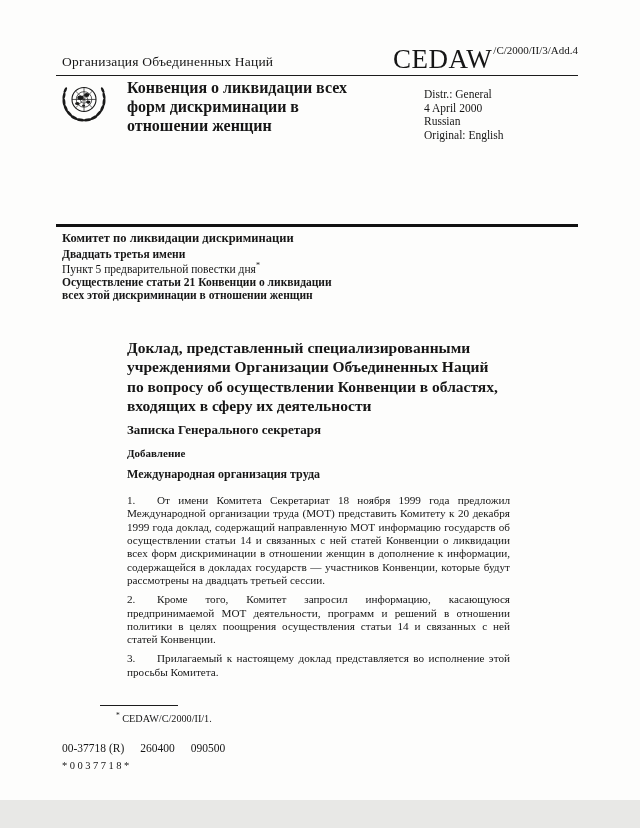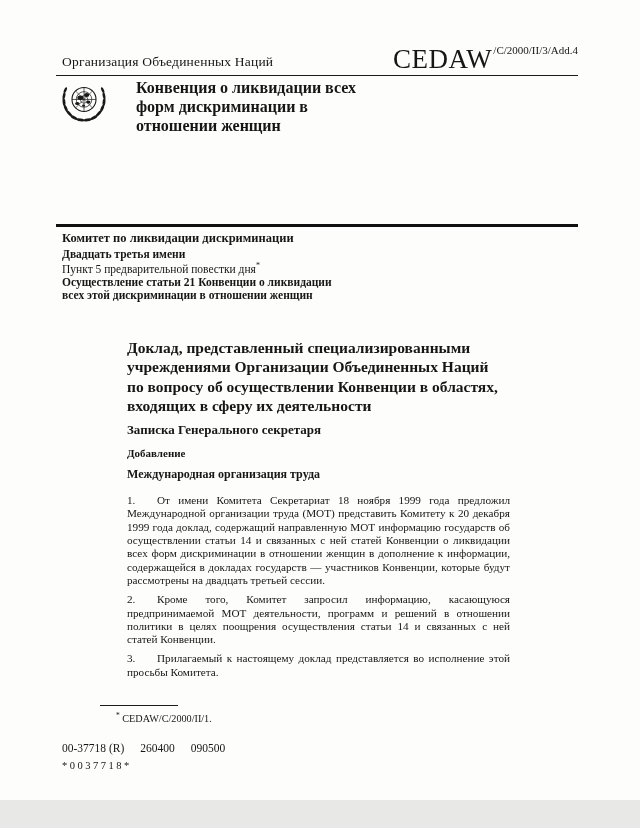--- a/index.html
+++ b/index.html
@@ -10,21 +10,21 @@
     overflow:hidden;
   }
   
   .hdr-org{position:absolute;left:62px;top:54px;font-size:13.5px;letter-spacing:.2px;}
   .hdr-sym{position:absolute;right:62px;top:44px;display:flex;align-items:flex-start;}
   .sym-big{font-size:27px;letter-spacing:.5px;}
   .sym-small{font-size:11px;margin-left:1px;}
   .rule-thin{position:absolute;left:56px;top:75px;width:522px;height:1px;background:#1c1c1c;}
   .emblem{position:absolute;left:57px;top:79px;width:54px;height:48px;}
   .conv-title{position:absolute;left:127px;top:78px;width:270px;
-    font-weight:bold;font-size:16px;line-height:19px;margin-left:9px;}
+    font-weight:bold;font-size:16px;line-height:19px;}
   .distr{position:absolute;left:424px;top:88px;font-size:11.5px;line-height:13.6px;}
   
   .rule-thick{position:absolute;left:56px;top:224px;width:522px;height:2.5px;background:#111;}
   .committee{position:absolute;left:62px;top:231px;font-size:11.5px;line-height:12.4px;}
   .comm-name{font-weight:bold;font-size:12.5px;line-height:14px;}
   .comm-session{font-weight:bold;margin-top:3px;}
   .comm-item{font-weight:bold;line-height:13px;margin-top:.5px;}
   .committee sup{font-size:8px;}
   
   .main{position:absolute;left:127px;top:338px;width:383px;}
@@ -94,20 +94,26 @@
       <ellipse cx="102" cy="25" rx="7" ry="2.8" transform="rotate(-115 102 25)"></ellipse>
     </g>
   </svg>
 
   <div class="conv-title">
     <div>Конвенция о ликвидации всех</div>
     <div>форм дискриминации в</div>
     <div>отношении женщин</div>
   </div>
 
+  <div class="distr">
+    <div>Distr.: General</div>
+    <div>4 April 2000</div>
+    <div>Russian</div>
+    <div>Original: English</div>
+  </div>
 
   <div class="rule-thick"></div>
 
   <div class="committee">
     <div class="comm-name">
       <div>Комитет по ликвидации дискриминации</div>
     </div>
     <div class="comm-session">Двадцать третья имени</div>
     <div class="comm-agenda"><span>Пункт 5 предварительной повестки дня</span><sup>*</sup></div>
     <div class="comm-item">

